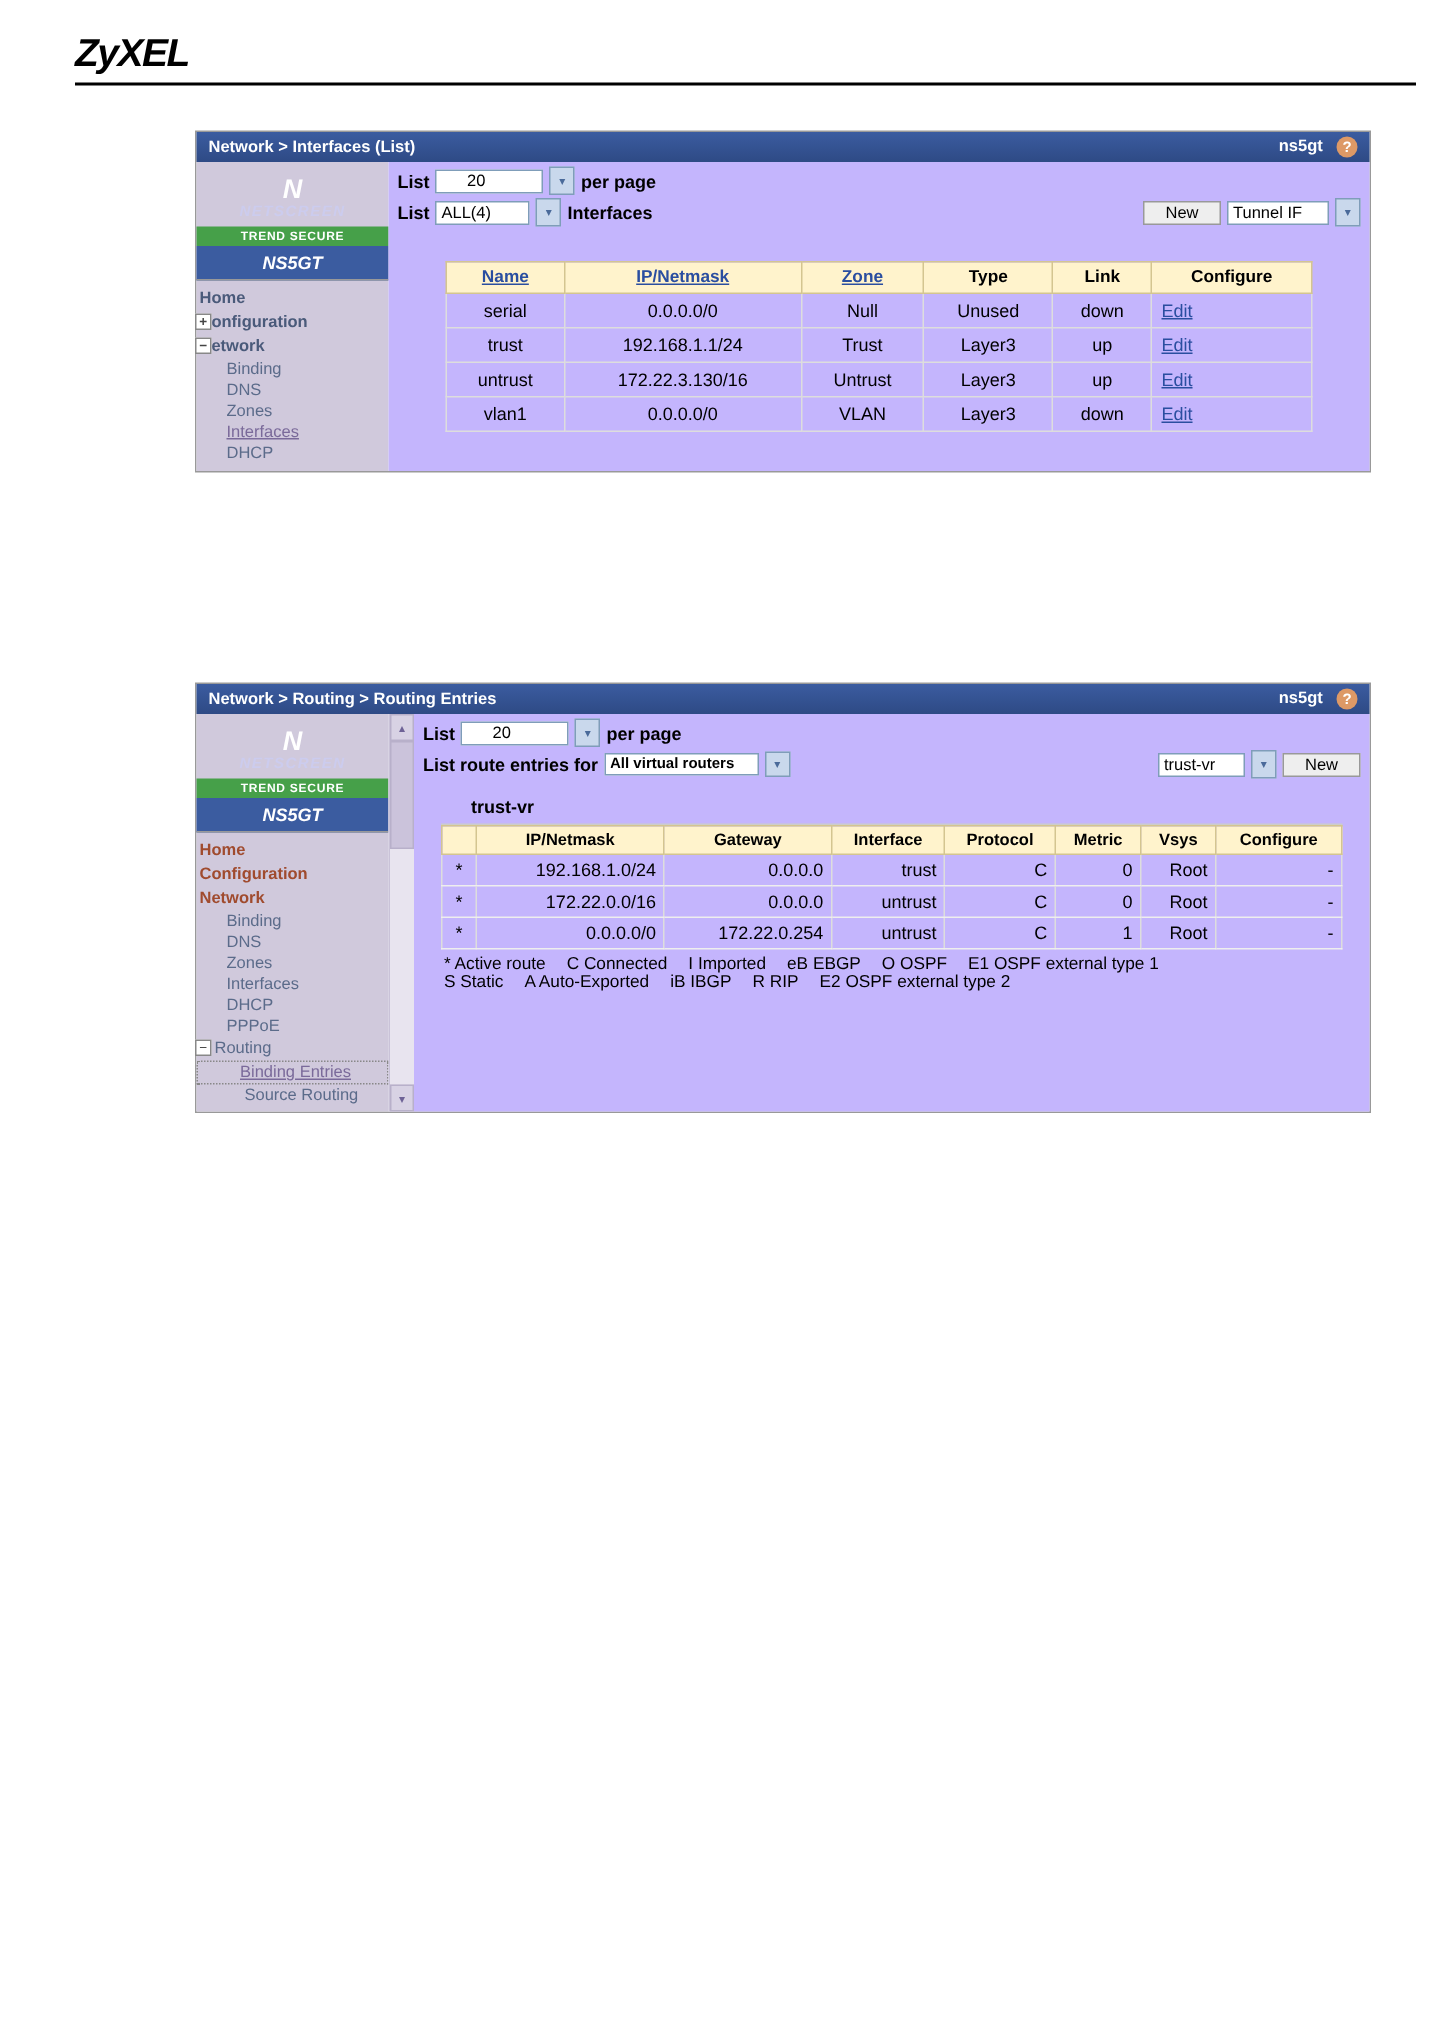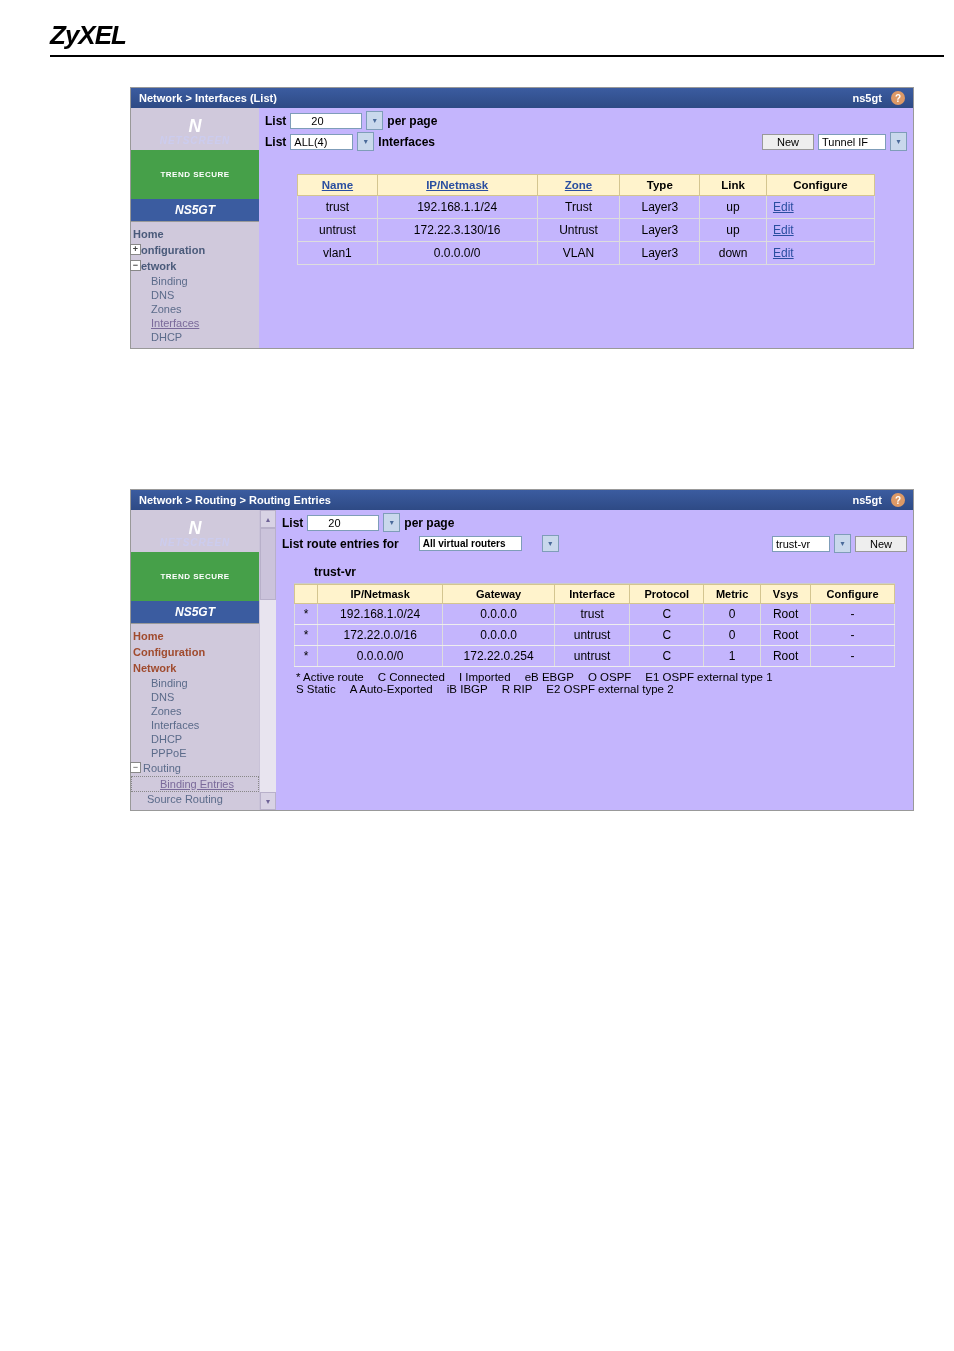--- a/index.html
+++ b/index.html
@@ -81,21 +81,21 @@
       font-style: italic;
       color: #fff;
       font-weight: 900;
     }
     .trend-badge {
       background: #46a049;
       color: #fff;
       font-size: 8px;
       font-weight: bold;
       text-align: center;
-      padding: 20px 0;
+      padding: 2px 0;
       letter-spacing: 0.5px;
     }
     .model-badge {
       background: #3b5ca0;
       color: #fff;
       font-style: italic;
       font-weight: bold;
       font-size: 12px;
       text-align: center;
       padding: 4px 0;
@@ -231,21 +231,21 @@
     .routing-table th {
       background: #fff3cc;
       border: 1px solid #d4c590;
       padding: 3px 4px;
       font-size: 11px;
     }
     .routing-table td {
       border-top: 1px solid #eee;
       border-bottom: 1px solid #eee;
       padding: 3px 5px;
-      text-align: center;
+      text-align: right;
       font-size: 12px;
     }
     .vr-title {
       font-weight: bold;
       padding: 4px 0 4px 20px;
       border-bottom: 1px solid #ccc;
     }
     .scrollbar {
       background: #e8e4ef;
       width: 16px;
@@ -334,20 +334,28 @@
           <tr>
             <th><a>Name</a></th>
             <th><a>IP/Netmask</a></th>
             <th><a>Zone</a></th>
             <th>Type</th>
             <th>Link</th>
             <th>Configure</th>
           </tr>
         </thead>
         <tbody id="iface-body">
+            <tr>
+              <td>serial</td>
+    <td>0.0.0.0/0</td>
+    <td>Null</td>
+    <td>Unused</td>
+    <td>down</td>
+    <td style="text-align:left"><a href="#">Edit</a></td>
+            </tr>
             <tr>
               <td>trust</td>
     <td>192.168.1.1/24</td>
     <td>Trust</td>
     <td>Layer3</td>
     <td>up</td>
     <td style="text-align:left"><a href="#">Edit</a></td>
             </tr>
             <tr>
               <td>untrust</td>
@@ -394,42 +402,42 @@
         <div class="nav-item top" style="color:#a04b2e;">Configuration</div>
         <div class="nav-item top" style="color:#a04b2e;">Network</div>
         <div class="nav-sub">Binding</div>
         <div class="nav-sub">DNS</div>
         <div class="nav-sub">Zones</div>
         <div class="nav-sub">Interfaces</div>
         <div class="nav-sub">DHCP</div>
         <div class="nav-sub">PPPoE</div>
         <div class="nav-item expanded" style="padding-left:12px;">Routing</div>
         <div class="nav-sub active" style="padding-left:28px;border:1px dotted #888;">Binding Entries</div>
-        <div class="nav-sub" style="padding-left:16px;">Source Routing</div>
+        <div class="nav-sub" style="padding-left:32px;">Source Routing</div>
       </div>
     </div>
     <div class="scrollbar">
       <div class="sb-btn">▴</div>
       <div class="sb-thumb"></div>
       <div style="flex:1"></div>
       <div class="sb-btn">▾</div>
     </div>
     </div>
     <div class="content">
       <div class="list-row" style="justify-content:space-between;">
         <div style="display:flex;align-items:center;gap:4px;">
           <b>List</b>
           <input class="page-input" value="20" style="">
           <span class="drop-arrow">▾</span>
           <b>per page</b>
         </div>
         <div></div>
       </div>
       <div class="list-row" style="justify-content:space-between;">
-        <div style="display:flex;align-items:center;gap:20px;">
+        <div style="display:flex;align-items:center;gap:4px;">
           <b>List route entries for</b>
           <input class="sel" style="width: 95px; font-size: 10px; font-weight: bold;" value="All virtual routers">
           <span class="drop-arrow" style="height:15px;">▾</span>
         </div>
         <div style="display:flex;align-items:center;gap:4px;">
           <input class="sel" style="width: 50px;" value="trust-vr">
           <span class="drop-arrow">▾</span>
           <button class="new-btn">New</button>
         </div>
       </div>

